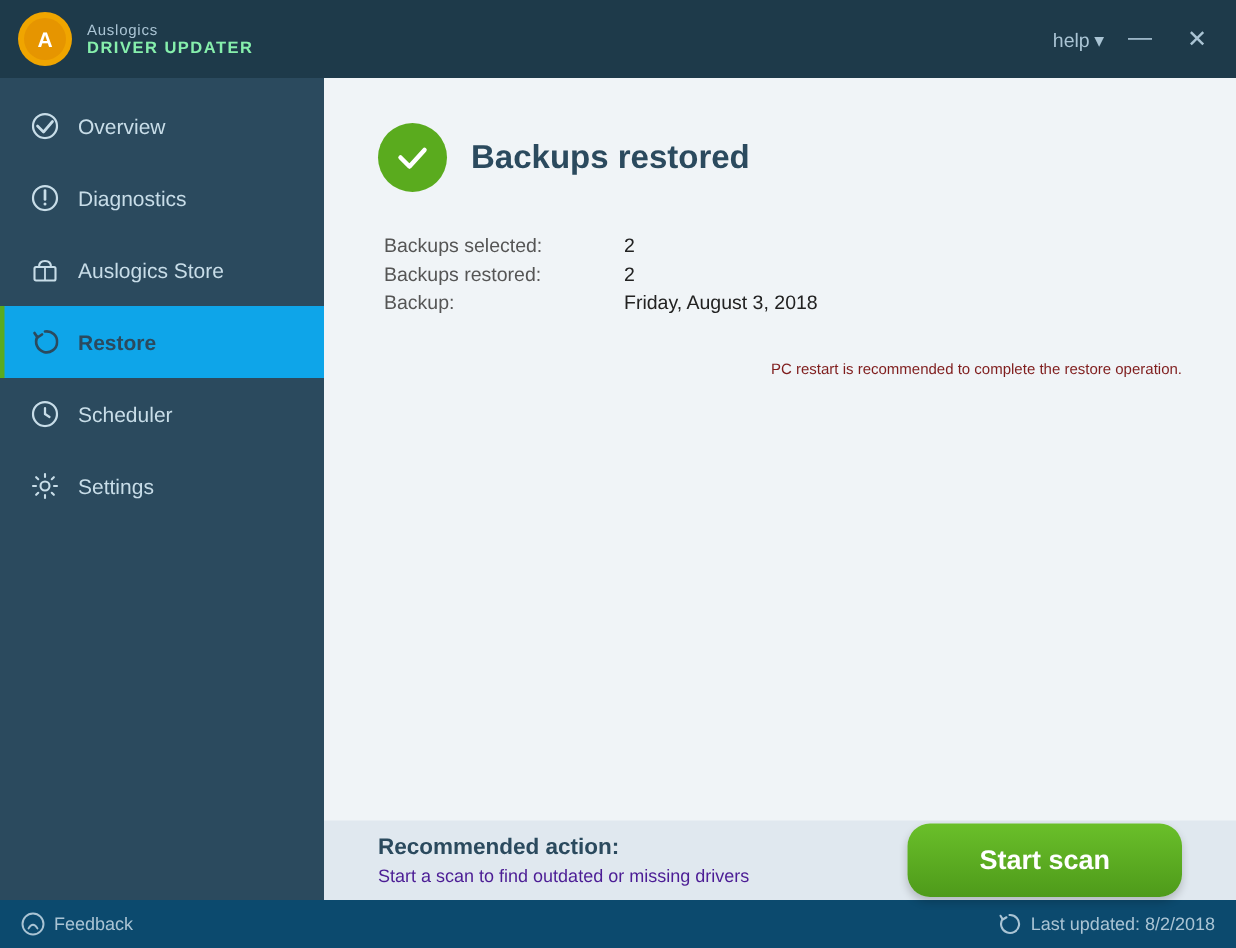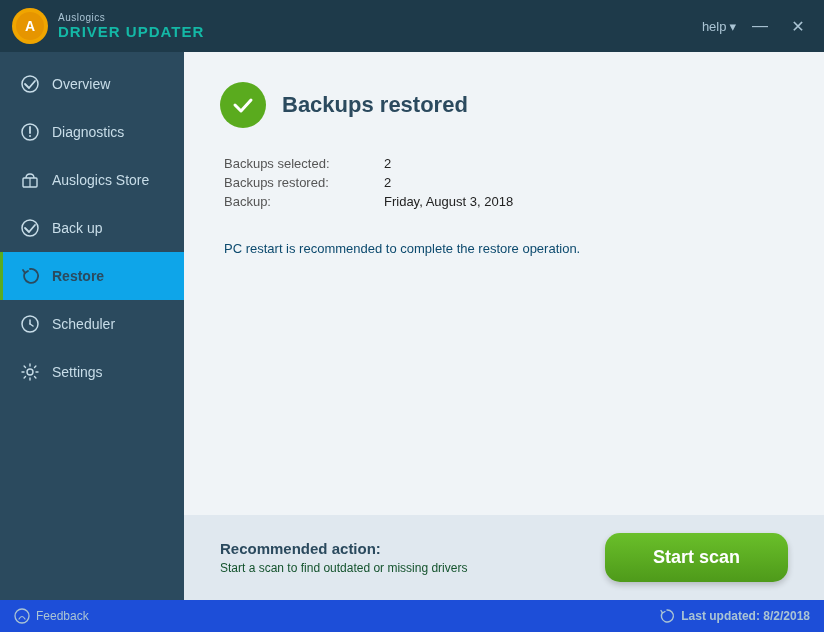--- a/index.html
+++ b/index.html
@@ -29,23 +29,23 @@
     }
     .title-bar-text {
       flex: 1;
     }
     .title-bar-text .app-name-top {
       font-size: 10px;
       color: #aac4d4;
       letter-spacing: 0.5px;
     }
     .title-bar-text .app-name-bottom {
-      font-size: 15px;
+      font-size: 11px;
       font-weight: bold;
-      color: #14b8a6;
+      color: #86efac;
       letter-spacing: 1px;
     }
     .title-bar-controls {
       display: flex;
       align-items: center;
       gap: 10px;
     }
     .help-btn {
       color: #aac4d4;
       font-size: 13px;
@@ -71,21 +71,21 @@
     }
 
     
     .main-layout {
       display: flex;
       height: calc(100% - 52px - 32px);
     }
 
     
     .sidebar {
-      width: 184px;
+      width: 216px;
       background: #2b4a5e;
       flex-shrink: 0;
       padding-top: 8px;
     }
     .sidebar-item {
       display: flex;
       align-items: center;
       gap: 12px;
       padding: 14px 20px;
       color: #c8dde8;
@@ -162,85 +162,85 @@
     }
     .info-label {
       width: 160px;
       color: #555;
     }
     .info-value {
       color: #222;
     }
 
     .pc-restart-note {
-      font-size: 13px;
-      color: #0c4a6e;
+      font-size: 10px;
+      color: #7f1d1d;
       margin-top: 8px;
       margin-left: 4px;
+      text-align: right;
     }
 
     
     .action-bar {
       margin-top: auto;
       display: flex;
       align-items: center;
       justify-content: space-between;
       background: #e0e8ef;
       margin-left: -36px;
       margin-right: -36px;
       margin-bottom: -30px;
-      padding: 18px 36px;
+      padding: 2px 36px;
     }
     .action-text-block {}
     .action-title {
       font-size: 15px;
       font-weight: bold;
       color: #2b4a5e;
       margin-bottom: 4px;
     }
     .action-subtitle {
       font-size: 12px;
-      color: #14532d;
+      color: #4c1d95;
     }
     .start-scan-btn {
       background: linear-gradient(to bottom, #6abf2a, #4e9a1a);
       color: white;
       border: none;
       border-radius: 15px;
       padding: 14px 48px;
       font-size: 18px;
       font-weight: bold;
       cursor: pointer;
       box-shadow: 0 3px 6px rgba(0,0,0,0.2);
     }
 
     
     .footer {
       height: 32px;
-      background: #1d4ed8;
+      background: #0c4a6e;
       display: flex;
       align-items: center;
       justify-content: space-between;
       padding: 0 14px;
     }
     .footer-feedback {
       display: flex;
       align-items: center;
       gap: 6px;
       color: #aac4d4;
       font-size: 12px;
       cursor: pointer;
     }
     .footer-updated {
       display: flex;
       align-items: center;
       gap: 6px;
       color: #aac4d4;
       font-size: 12px;
-      font-weight: bold;
     }
 
     
     svg { display: block; }
   </style>
 </head>
 <body>
 
 <div class="title-bar">
   <div class="title-bar-logo">
@@ -293,29 +293,20 @@
       <span class="sidebar-icon">
         <svg width="18" height="18" viewBox="0 0 18 18" fill="none">
           <rect x="2" y="7" width="14" height="9" rx="1" stroke="#c8dde8" stroke-width="1.4" fill="none"></rect>
           <path d="M5 7 Q5 3 9 3 Q13 3 13 7" stroke="#c8dde8" stroke-width="1.4" fill="none"></path>
           <line x1="9" y1="7" x2="9" y2="16" stroke="#c8dde8" stroke-width="1.2"></line>
         </svg>
       </span>
       <span>Auslogics Store</span>
     </div>
 
-    <div class="sidebar-item">
-      <span class="sidebar-icon">
-        <svg width="18" height="18" viewBox="0 0 18 18" fill="none">
-          <circle cx="9" cy="9" r="8" stroke="#c8dde8" stroke-width="1.5" fill="none"></circle>
-          <polyline points="4,9 8,13 14,6" stroke="#c8dde8" stroke-width="1.8" fill="none" stroke-linecap="round" stroke-linejoin="round"></polyline>
-        </svg>
-      </span>
-      <span>Back up</span>
-    </div>
 
     <div class="sidebar-item active">
       <span class="sidebar-icon">
         <svg width="18" height="18" viewBox="0 0 18 18" fill="none">
           <path d="M9 2 A7 7 0 1 1 4 5.5" stroke="#2b4a5e" stroke-width="1.8" fill="none" stroke-linecap="round"></path>
           <polyline points="2,3 4,6 7,4" stroke="#2b4a5e" stroke-width="1.8" fill="none" stroke-linecap="round" stroke-linejoin="round"></polyline>
         </svg>
       </span>
       <span>Restore</span>
     </div>

